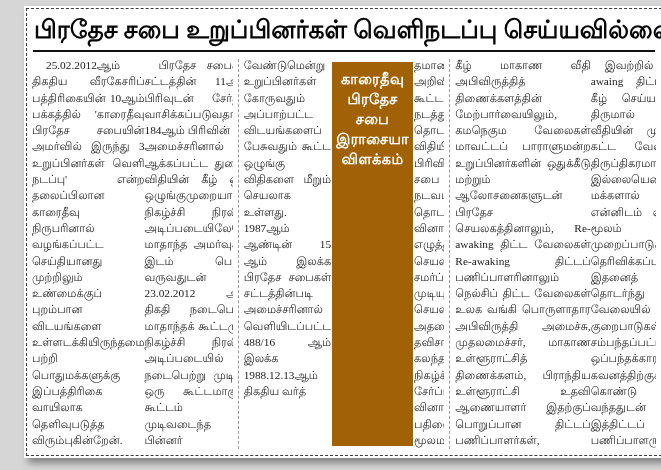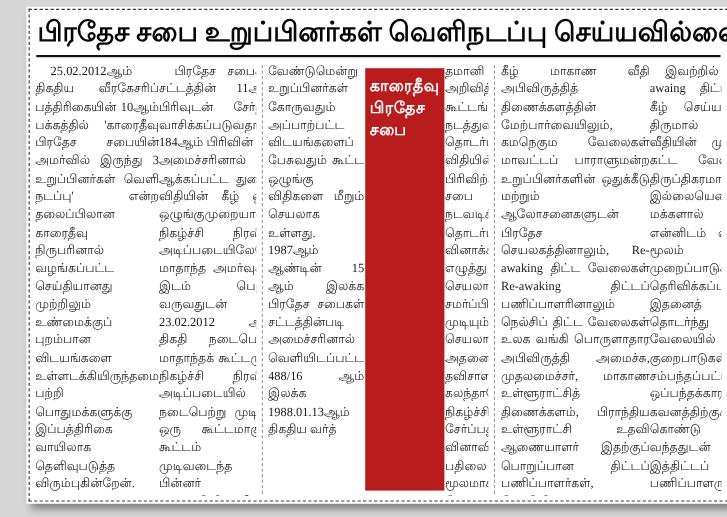--- a/index.html
+++ b/index.html
@@ -72,25 +72,25 @@
   .para {
     margin: 0;
     color: #191919;
     font-size: 11.3px;
     line-height: 16.3px;
     text-align: justify;
     text-justify: inter-word;
   }
   .para.indent { text-indent: 14px; }
   .insetbox {
-    background: #b91c1c;
+    background: #a16207;
     color: #ffffff;
     margin: 5px 1px 5px 1px;
     padding: 7px 4px;
-    text-align: left;
+    text-align: center;
   }
   .insetbox .inset-line {
     font-size: 14.5px;
     line-height: 20px;
     font-weight: 700;
     letter-spacing: 0.5px;
   }
 </style>
 </head>
 <body>
@@ -107,24 +107,25 @@
 
         <div class="col">
           <p class="para indent">25.02.2012ஆம் திகதிய வீரகேசரிப் பத்திரிகையின் 10ஆம் பக்கத்தில் 'காரைதீவு பிரதேச சபையின் அமர்வில் இருந்து 3 உறுப்பினர்கள் வெளி நடப்பு' என்ற தலைப்பிலான காரைதீவு நிருபரினால் வழங்கப்பட்ட செய்தியானது முற்றிலும் உண்மைக்குப் புறம்பான விடயங்களை உள்ளடக்கியிருந்தமை பற்றி பொதுமக்களுக்கு இப்பத்திரிகை வாயிலாக தெளிவுபடுத்த விரும்புகின்றேன்.</p>
           <p class="para indent">பிரதேச சபைகள் சட்டத்தின் 11ஆம் பிரிவுடன் சேர்த்து வாசிக்கப்படுவதான 184ஆம் பிரிவின் கீழ் அமைச்சரினால் ஆக்கப்பட்ட துணை விதியின் கீழ் ஒரு ஒழுங்குமுறையான நிகழ்ச்சி நிரலின் அடிப்படையிலேயே மாதாந்த அமர்வுகள் இடம் பெற்று வருவதுடன் 23.02.2012 ஆம் திகதி நடைபெற்ற மாதாந்தக் கூட்டமும் நிகழ்ச்சி நிரலின் அடிப்படையில் நடைபெற்று முடிந்த ஒரு கூட்டமாகும். கூட்டம் முடிவடைந்த பின்னர் முன்னறிவித்தலின்றி அப்பாற்பட்ட சில விடயங்கள் எதிர்க்கட்சி உறுப்பினர் தவிர்ந்த ஆளும் கட்சி உறுப்பினர்களால் பேசப்பட்டு அதில் ஏற்பட்ட கருத்து முரண்பாடுகள் காரணமாகவே வெளியேறிச் சென்றார்களே தவிர வெளி நடப்பு எதுவும் செய்யவில்லை.</p>
 
         </div>
 
         <div class="colsep"></div>
 
         <div class="col">
-          <p class="para">வேண்டுமென்று உறுப்பினர்கள் கோருவதும் அப்பாற்பட்ட விடயங்களைப் பேசுவதும் கூட்ட ஒழுங்கு விதிகளை மீறும் செயலாக உள்ளது. 1987ஆம் ஆண்டின் 15 ஆம் இலக்க பிரதேச சபைகள் சட்டத்தின்படி அமைச்சரினால் வெளியிடப்பட்ட 488/16 ஆம் இலக்க 1988.01.13ஆம் திகதிய வர்த்</p>
+          <p class="para">வேண்டுமென்று உறுப்பினர்கள் கோருவதும் அப்பாற்பட்ட விடயங்களைப் பேசுவதும் கூட்ட ஒழுங்கு விதிகளை மீறும் செயலாக உள்ளது. 1987ஆம் ஆண்டின் 15 ஆம் இலக்க பிரதேச சபைகள் சட்டத்தின்படி அமைச்சரினால் வெளியிடப்பட்ட 488/16 ஆம் இலக்க 1988.12.13ஆம் திகதிய வர்த்</p>
 
           <div class="insetbox">
             <div class="inset-line">காரைதீவு பிரதேச சபை</div>
+            <div class="inset-line">இராசையா விளக்கம்</div>
           </div>
 
           <p class="para">தமானி அறிவித்தலில் கூட்டங்கள் நடத்துவது தொடர்பான விதியின் 10ஆம் பிரிவிற்கமைய சபை நடவடிக்கைகள் தொடர்பான வினாக்களை எழுத்து மூலம் செயலாளருக்குச் சமர்ப்பிக்க முடியும். செயலாளர் அதனைத் தவிசாளருடன் கலந்தாலோசித்து நிகழ்ச்சி நிரலில் சேர்ப்பதுடன் வினாவிற்கான பதிலை எழுத்து மூலமாகத் தயார் செய்து தலைவர் சபையில் வாசிப்பார். இவ்வாறான ஒரு நடைமுறை இருக்கும்போது பத்திரிகைக்கு அறிக்கை விடுவது பொருத்தமற்ற ஒன்றாகும்.</p>
 
         </div>
 
         <div class="colsep"></div>
 
         <div class="col">
           <p class="para">கீழ் மாகாண வீதி அபிவிருத்தித் திணைக்களத்தின் மேற்பார்வையிலும், கமநெகும வேலைகள் மாவட்டப் பாராளுமன்ற உறுப்பினர்களின் ஒதுக்கீடு மற்றும் ஆலோசனைகளுடன் பிரதேச செயலகத்தினாலும், Re-awaking திட்ட வேலைகள் Re-awaking திட்டப் பணிப்பாளரினாலும் நெல்சிப் திட்ட வேலைகள் உலக வங்கி பொருளாதார அபிவிருத்தி அமைச்சு, முதலமைச்சர், மாகாண உள்ளூராட்சித் திணைக்களம், பிராந்திய உள்ளூராட்சி உதவி ஆணையாளர் இதற்குப் பொறுப்பான திட்டப் பணிப்பாளர்கள், பொறியியலாளர்கள், தொழில்நுட்ப வல்லுநர்கள் போன்றோரின் வழிகாட்டல் மற்றும் ஆலோசனைகளுடன் பிரதேச சபையினால் நடைமுறைப்படுத்தப்பட்டு வருகின்றது.</p>

